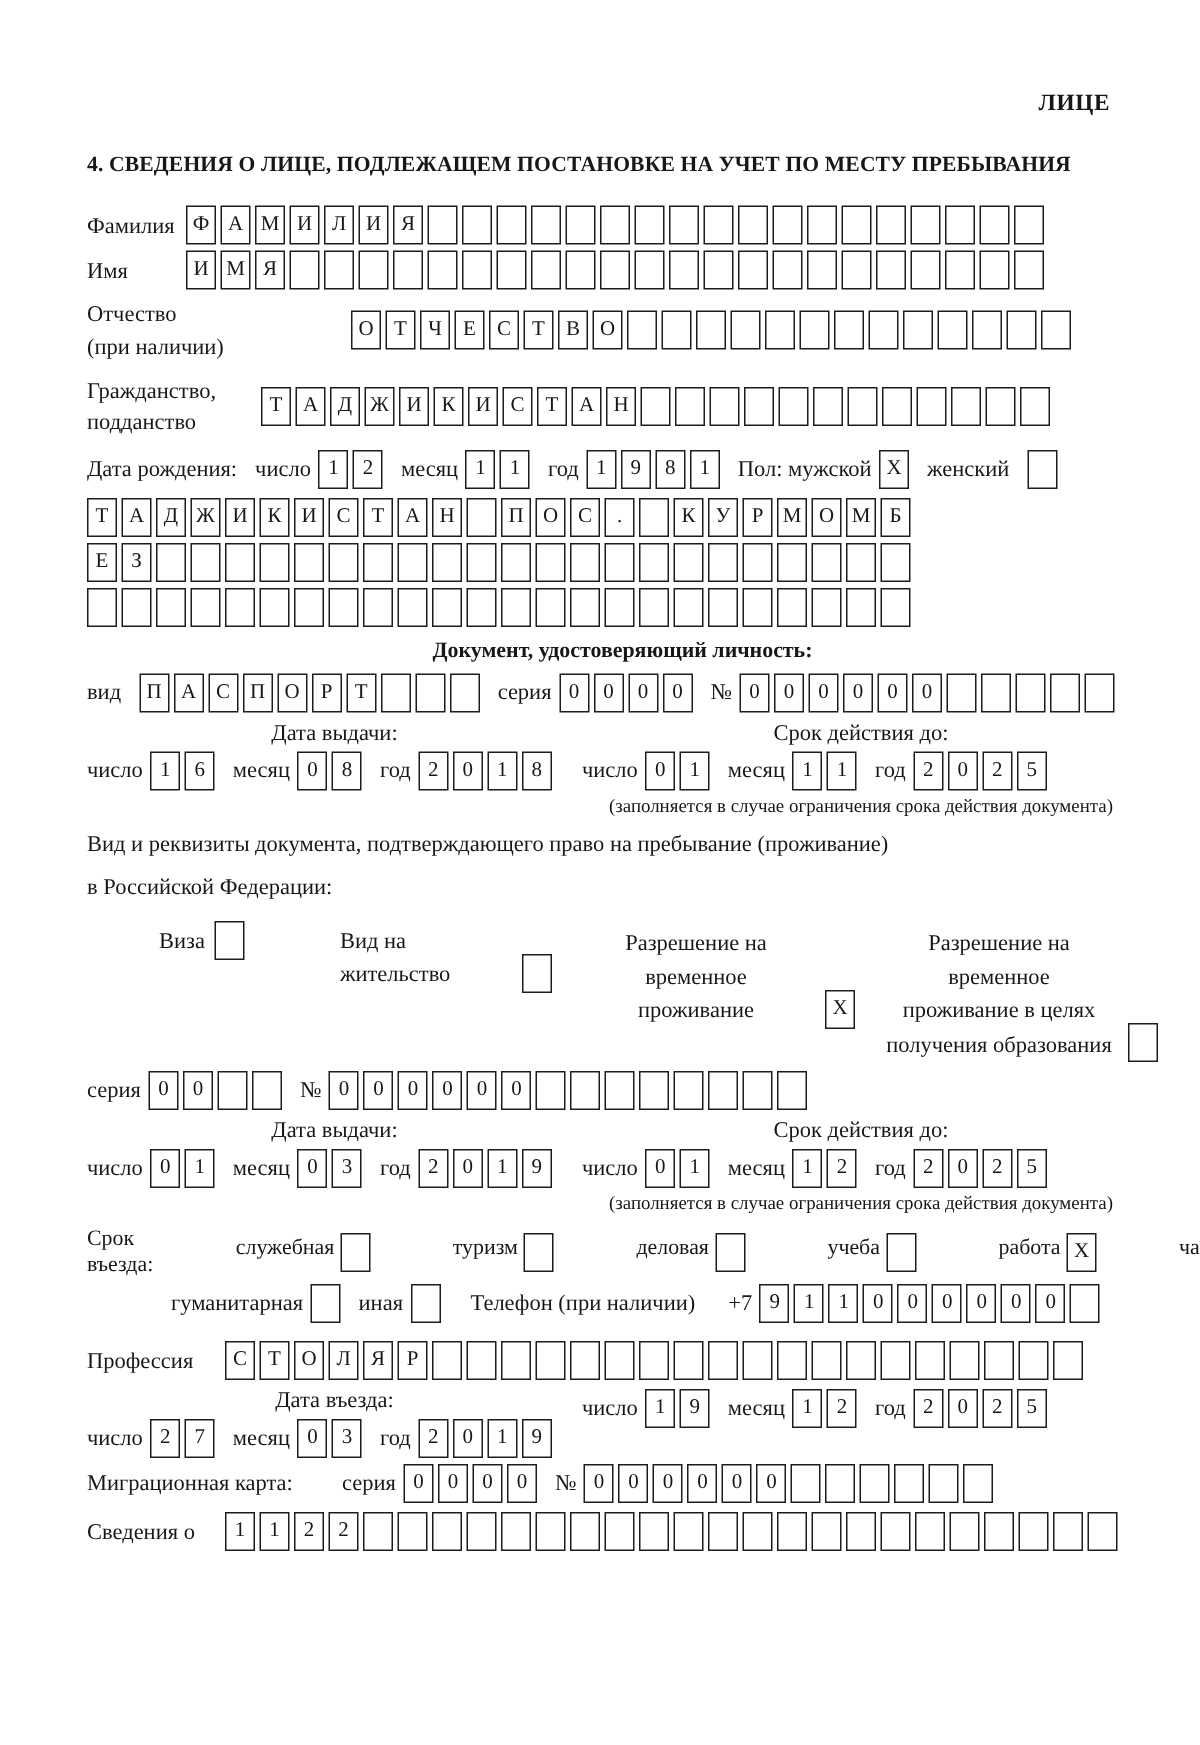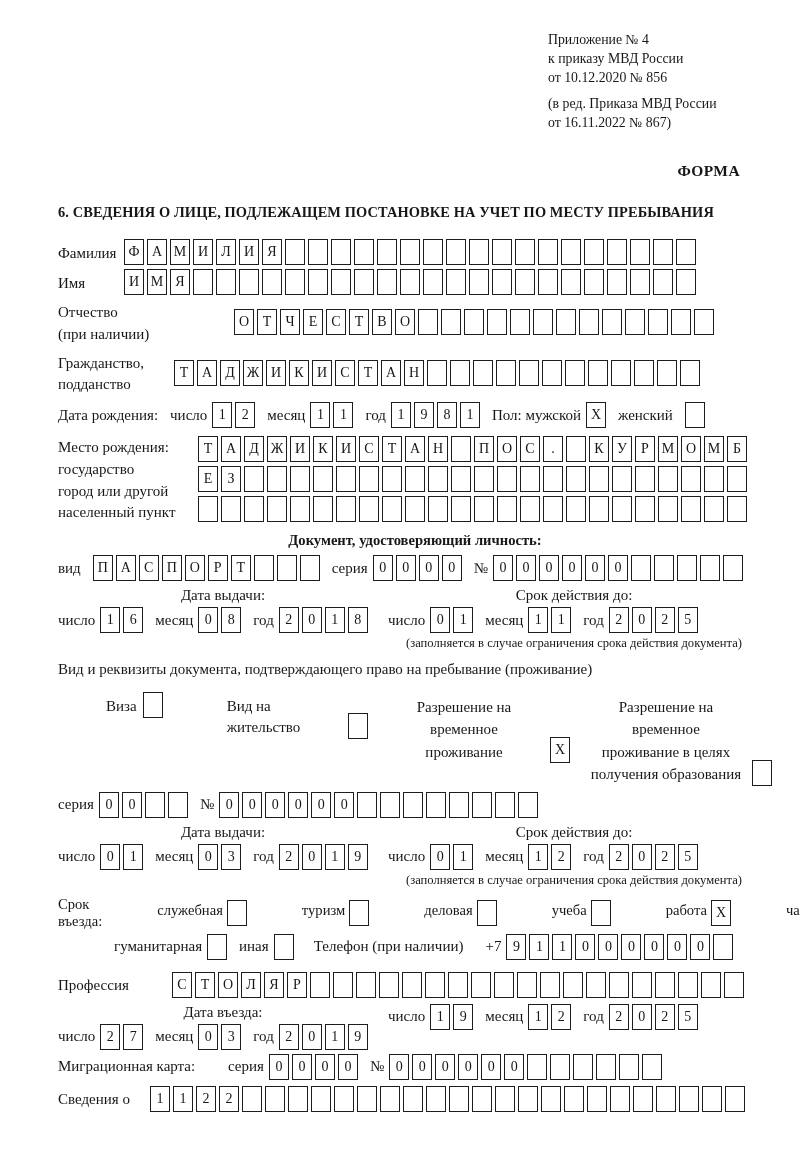--- a/index.html
+++ b/index.html
@@ -62,31 +62,24 @@
   .purp .olabel { margin-right:4px; }
 
   .center-bold { text-align:center; font-weight:bold; font-size:14.6px; margin:8px 0 6px 0; }
   .para { line-height:1.9; margin-top:4px; }
 </style>
 </head>
 <body>
 
 <div class="page">
 
-  <div class="hdr">
-    <div>Приложение № 4</div>
-    <div>к приказу МВД России</div>
-    <div>от 10.12.2020 № 856</div>
-    <div class="grp2">(в ред. Приказа МВД России</div>
-    <div>от 16.11.2022 № 867)</div>
-  </div>
-  <div class="forma">ФОРМА</div>
-
-
-  <div class="sect">6. СВЕДЕНИЯ О ЛИЦЕ, ПОДЛЕЖАЩЕМ ПОСТАНОВКЕ НА УЧЕТ ПО МЕСТУ ПРЕБЫВАНИЯ</div>
+  <div class="forma">ЛИЦЕ</div>
+
+
+  <div class="sect">4. СВЕДЕНИЯ О ЛИЦЕ, ПОДЛЕЖАЩЕМ ПОСТАНОВКЕ НА УЧЕТ ПО МЕСТУ ПРЕБЫВАНИЯ</div>
 
   <div class="formbody">
 
     <div class="frow">
       <div class="flabel w66">Фамилия</div>
       <div class="cells">
           <span class="cell">Ф</span>
           <span class="cell">А</span>
           <span class="cell">М</span>
           <span class="cell">И</span>
@@ -230,26 +223,20 @@
       <span class="cells ml5">
           <span class="cell">X</span>
         </span>
       <span class="ml12">женский</span>
       <span class="cells ml12">
           <span class="cell"></span>
         </span>
     </div>
 
     <div class="frow" style="margin-top:6px;">
-      <div class="flabel w140">
-        <div>Место рождения:</div>
-        <div>государство</div>
-        <div>город или другой</div>
-        <div>населенный пункт</div>
-      </div>
       <div class="cellcol">
         <div class="cells">
             <span class="cell">Т</span>
             <span class="cell">А</span>
             <span class="cell">Д</span>
             <span class="cell">Ж</span>
             <span class="cell">И</span>
             <span class="cell">К</span>
             <span class="cell">И</span>
             <span class="cell">С</span>
@@ -407,20 +394,21 @@
               <span class="cell">2</span>
               <span class="cell">5</span>
             </span>
         </div>
         <div class="note">(заполняется в случае ограничения срока действия документа)</div>
       </div>
     </div>
 
     <div class="para">
       <div>Вид и реквизиты документа, подтверждающего право на пребывание (проживание)</div>
+      <div>в Российской Федерации:</div>
     </div>
 
     <div class="optrow">
       <div class="opt">
         <span class="olabel">Виза</span>
         <span class="cells">
             <span class="cell"></span>
           </span>
       </div>
       <div class="opt gap16">
@@ -589,21 +577,21 @@
           <span class="cell">0</span>
           <span class="cell">0</span>
           <span class="cell">0</span>
           <span class="cell">0</span>
           <span class="cell">0</span>
           <span class="cell">0</span>
           <span class="cell"></span>
         </span>
     </div>
 
-    <div class="frow" style="margin-top:12px;gap:22px;">
+    <div class="frow" style="margin-top:12px;">
       <div class="flabel w92">Профессия</div>
       <div class="cells">
           <span class="cell">С</span>
           <span class="cell">Т</span>
           <span class="cell">О</span>
           <span class="cell">Л</span>
           <span class="cell">Я</span>
           <span class="cell">Р</span>
           <span class="cell"></span>
           <span class="cell"></span>

